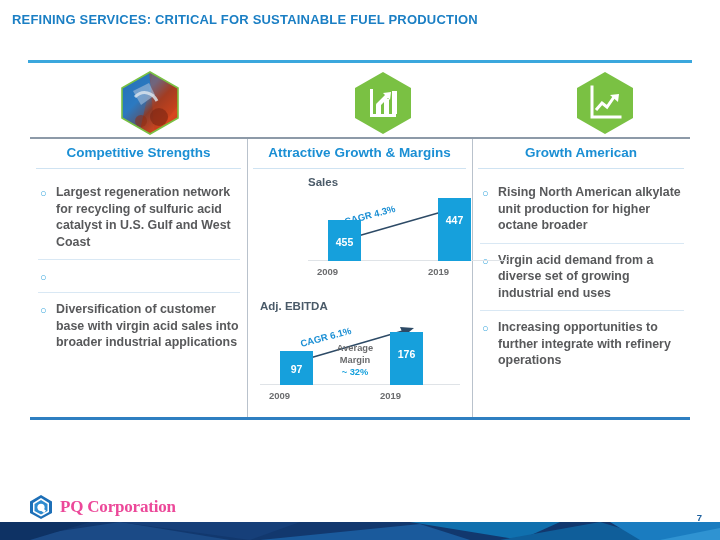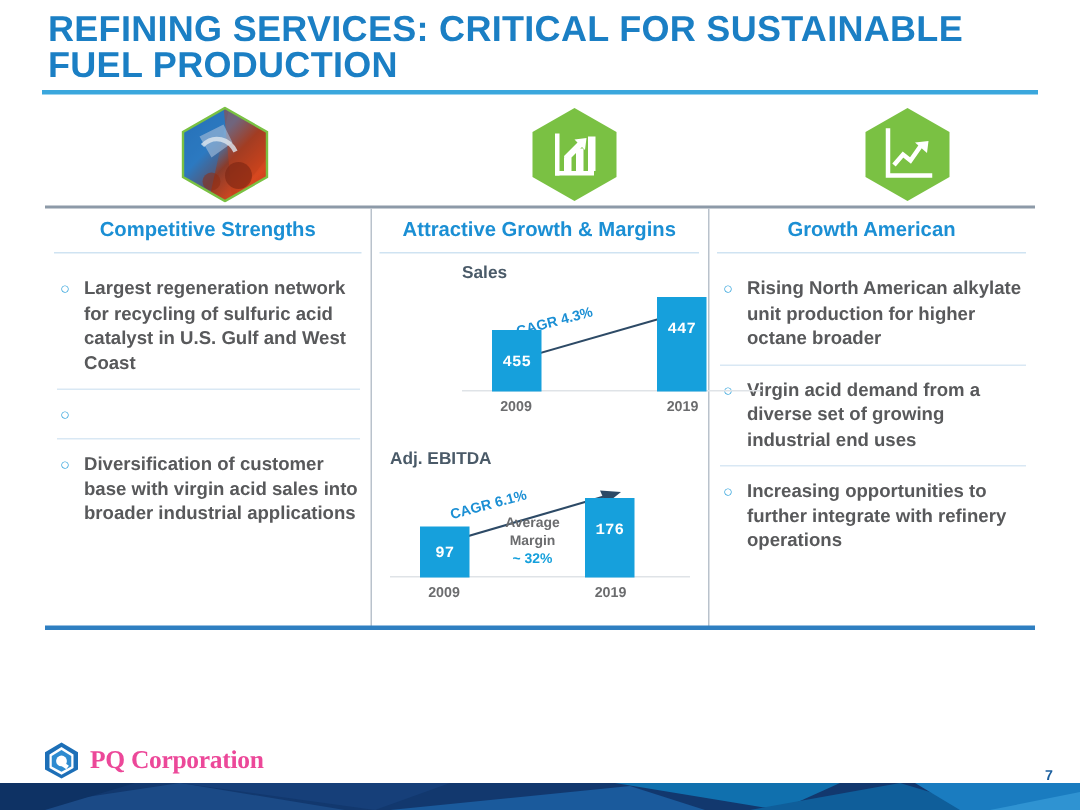--- a/index.html
+++ b/index.html
@@ -1,20 +1,20 @@
 <!DOCTYPE html>
 <html><head>
 <meta charset="utf-8">
 <style>
   html,body{margin:0;padding:0;}
   body{width:720px;height:540px;background:#ffffff;font-family:"Liberation Sans",sans-serif;overflow:hidden;position:relative;}
   .slide{position:absolute;inset:0;width:720px;height:540px;background:#fff;}
 
   
-  .title{position:absolute;left:32px;top:8px;width:640px;color:#1b7fc4;font-size:24px;font-weight:bold;line-height:24px;letter-spacing:.2px;text-transform:uppercase;}
+  .title{position:absolute;left:12px;top:8px;width:640px;color:#1b7fc4;font-size:13px;font-weight:bold;line-height:24px;letter-spacing:.2px;text-transform:uppercase;}
   .title-rule{position:absolute;left:28px;top:60px;width:664px;height:3px;background:#3ba7dd;}
 
   
   .icons{position:absolute;left:30px;top:70px;width:660px;height:68px;}
   .icon-cell{position:absolute;top:0;width:70px;height:66px;display:flex;align-items:center;justify-content:center;}
   .ic1{left:85px;}
   .ic2{left:318px;}
   .ic3{left:540px;}
   .hexwrap{position:relative;width:62px;height:64px;}
   .hexwrap svg{display:block;}
@@ -46,22 +46,22 @@
   .bdiv{height:1px;background:#d9e8f4;margin:0 2px;}
 
   
   .chart{position:absolute;left:254px;width:212px;}
   .chart-sales{top:176px;height:120px;margin-left:48px;}
   .chart-ebitda{top:300px;height:116px;}
   .chart-title{position:absolute;left:6px;top:0;color:#4a5a68;font-size:11.5px;font-weight:bold;}
   .plot{position:absolute;left:0;top:20px;width:212px;height:82px;}
   .axis{position:absolute;left:6px;bottom:17px;width:200px;height:1px;background:#dfe3e7;}
   .bar{position:absolute;background:#16a0dc;}
-  .bar-val{position:absolute;color:#ffffff;font-size:10.5px;font-weight:bold;text-align:center;font-family:Liberation Mono, monospace;}
-  .xlab{position:absolute;bottom:1px;color:#6b6c6e;font-size:9.5px;font-weight:bold;text-align:center;width:54px;}
+  .bar-val{position:absolute;color:#ffffff;font-size:10.5px;font-weight:bold;text-align:center;}
+  .xlab{position:absolute;bottom:1px;color:#6b6c6e;font-size:9.5px;font-weight:bold;width:54px;}
   .cagr{position:absolute;color:#1b8fd4;font-size:9.5px;font-weight:bold;transform:rotate(-15deg);transform-origin:left bottom;white-space:nowrap;}
   .margin-note{position:absolute;text-align:center;font-size:9.3px;font-weight:bold;line-height:12px;color:#6b6c6e;width:64px;}
   .margin-note .pct{color:#16a0dc;}
 
   
   .logo{position:absolute;left:28px;top:494px;display:flex;align-items:center;gap:6px;}
   .logo-text{color:#ec4899;font-family:"Liberation Serif",serif;font-size:17px;font-weight:bold;letter-spacing:-.2px;}
   .pageno{position:absolute;right:18px;top:512px;color:#1b5f9e;font-size:9.5px;font-weight:bold;}
   .bottomband{position:absolute;left:0;top:522px;width:720px;height:18px;overflow:hidden;background:#12386e;}
 </style>

